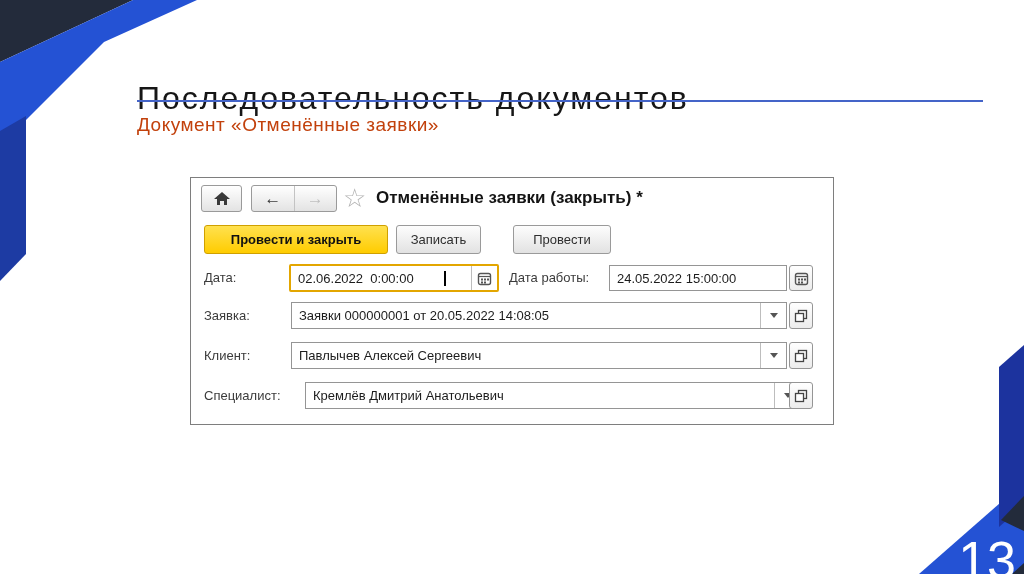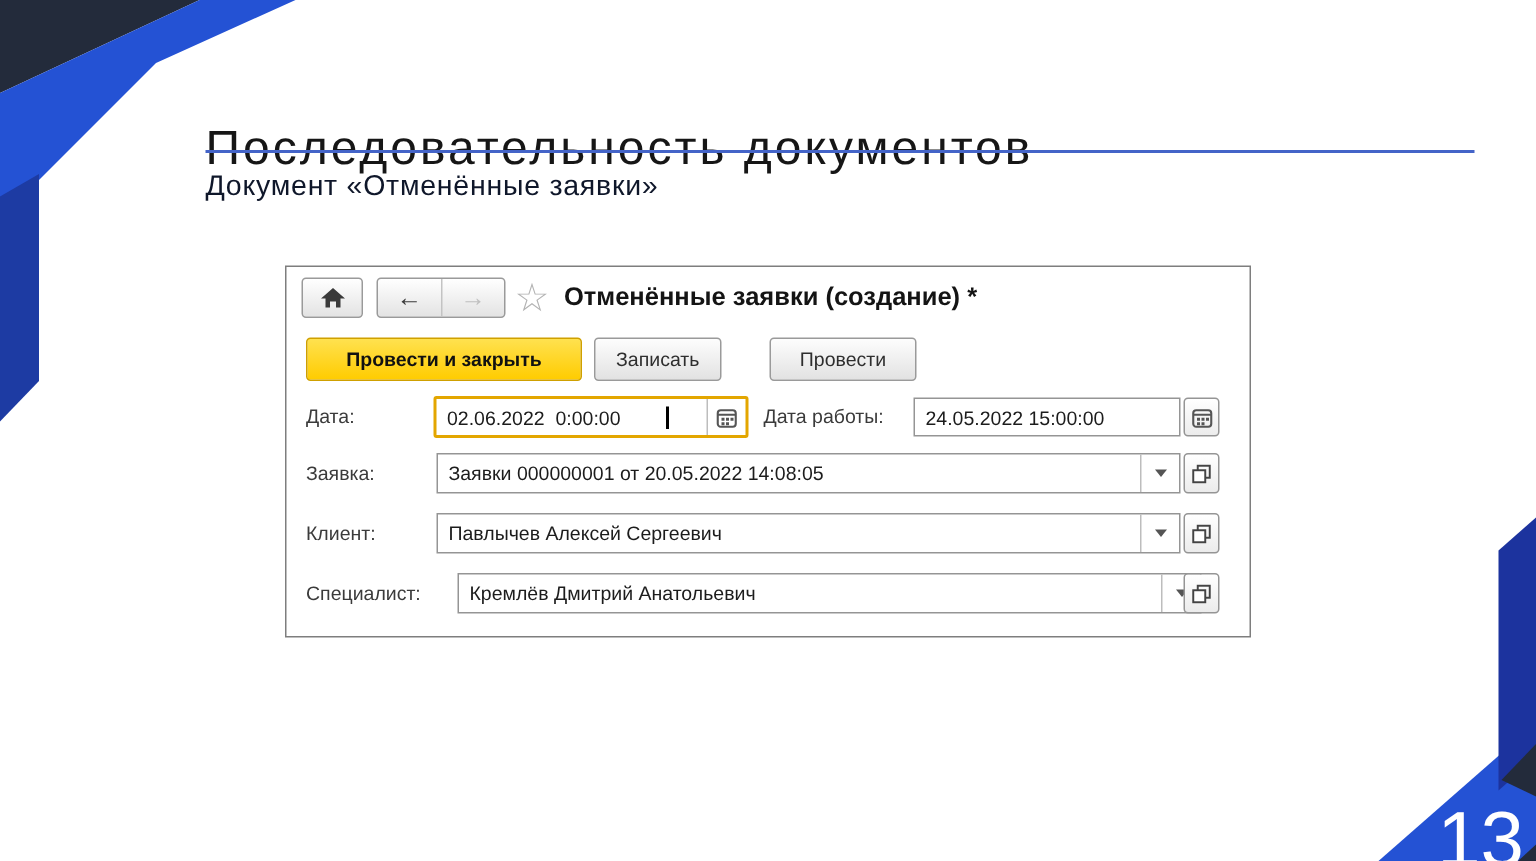--- a/index.html
+++ b/index.html
@@ -4,21 +4,21 @@
 <style>
   html,body{margin:0;padding:0;}
   body{font-family:"Liberation Sans",sans-serif;background:#888;}
   .slide{position:relative;width:1024px;height:574px;background:#ffffff;overflow:hidden;}
   .decor{position:absolute;left:0;top:0;width:1024px;height:574px;z-index:0;}
   .content{position:absolute;left:0;top:0;width:1024px;height:574px;z-index:1;}
 
   .slide-title{position:absolute;left:137px;top:48px;font-size:32px;letter-spacing:2px;
     color:#161616;white-space:nowrap;margin-top:32px;}
   .accent-line{position:absolute;left:137px;top:100px;width:846px;height:2px;background:#4464C8;}
-  .slide-subtitle{position:absolute;left:137px;top:114px;font-size:19px;letter-spacing:.5px;color:#0f172a;}
+  .slide-subtitle{position:absolute;left:137px;top:114px;font-size:19px;letter-spacing:.5px;color:#c2410c;}
 
   .page-num{position:absolute;right:8px;top:530px;font-size:52px;color:#ffffff;z-index:2;}
 
   
   .form{position:absolute;left:190px;top:177px;width:642px;height:246px;background:#fff;
     border:1px solid #7e7e7e;font-size:13px;color:#1c1c1c;}
   .tbtn{position:absolute;box-sizing:border-box;border:1px solid #9a9a9a;border-radius:3px;
     background:linear-gradient(#ffffff,#e3e3e3);display:flex;align-items:center;justify-content:center;
     color:#333;cursor:default;}
   .home{left:10px;top:7px;width:41px;height:27px;}
@@ -78,21 +78,21 @@
       </div>
       <div class="tbtn navpair">
         <span class="half back">
           <span>←</span>
         </span>
         <span class="half fwd">
           <span>→</span>
         </span>
       </div>
       <div class="star">☆</div>
-      <div class="win-title">Отменённые заявки (создание) *</div>
+      <div class="win-title">Отменённые заявки (закрыть) *</div>
 
       <div class="btn btn-zapisat">Записать</div>
       <div class="btn btn-yellow">Провести и закрыть</div>
       <div class="btn btn-provesti">Провести</div>
 
       <div class="flabel" style="left:13px;top:92px;">Дата:</div>
       <div class="fieldbox fb-yellow" style="left:98px;top:86px;width:210px;height:28px;">
         <span class="fval"><span>02.06.2022  0:00:00</span><span class="caret"></span></span>
         <span class="cell">
           <svg width="15" height="15" viewBox="0 0 15 15">

